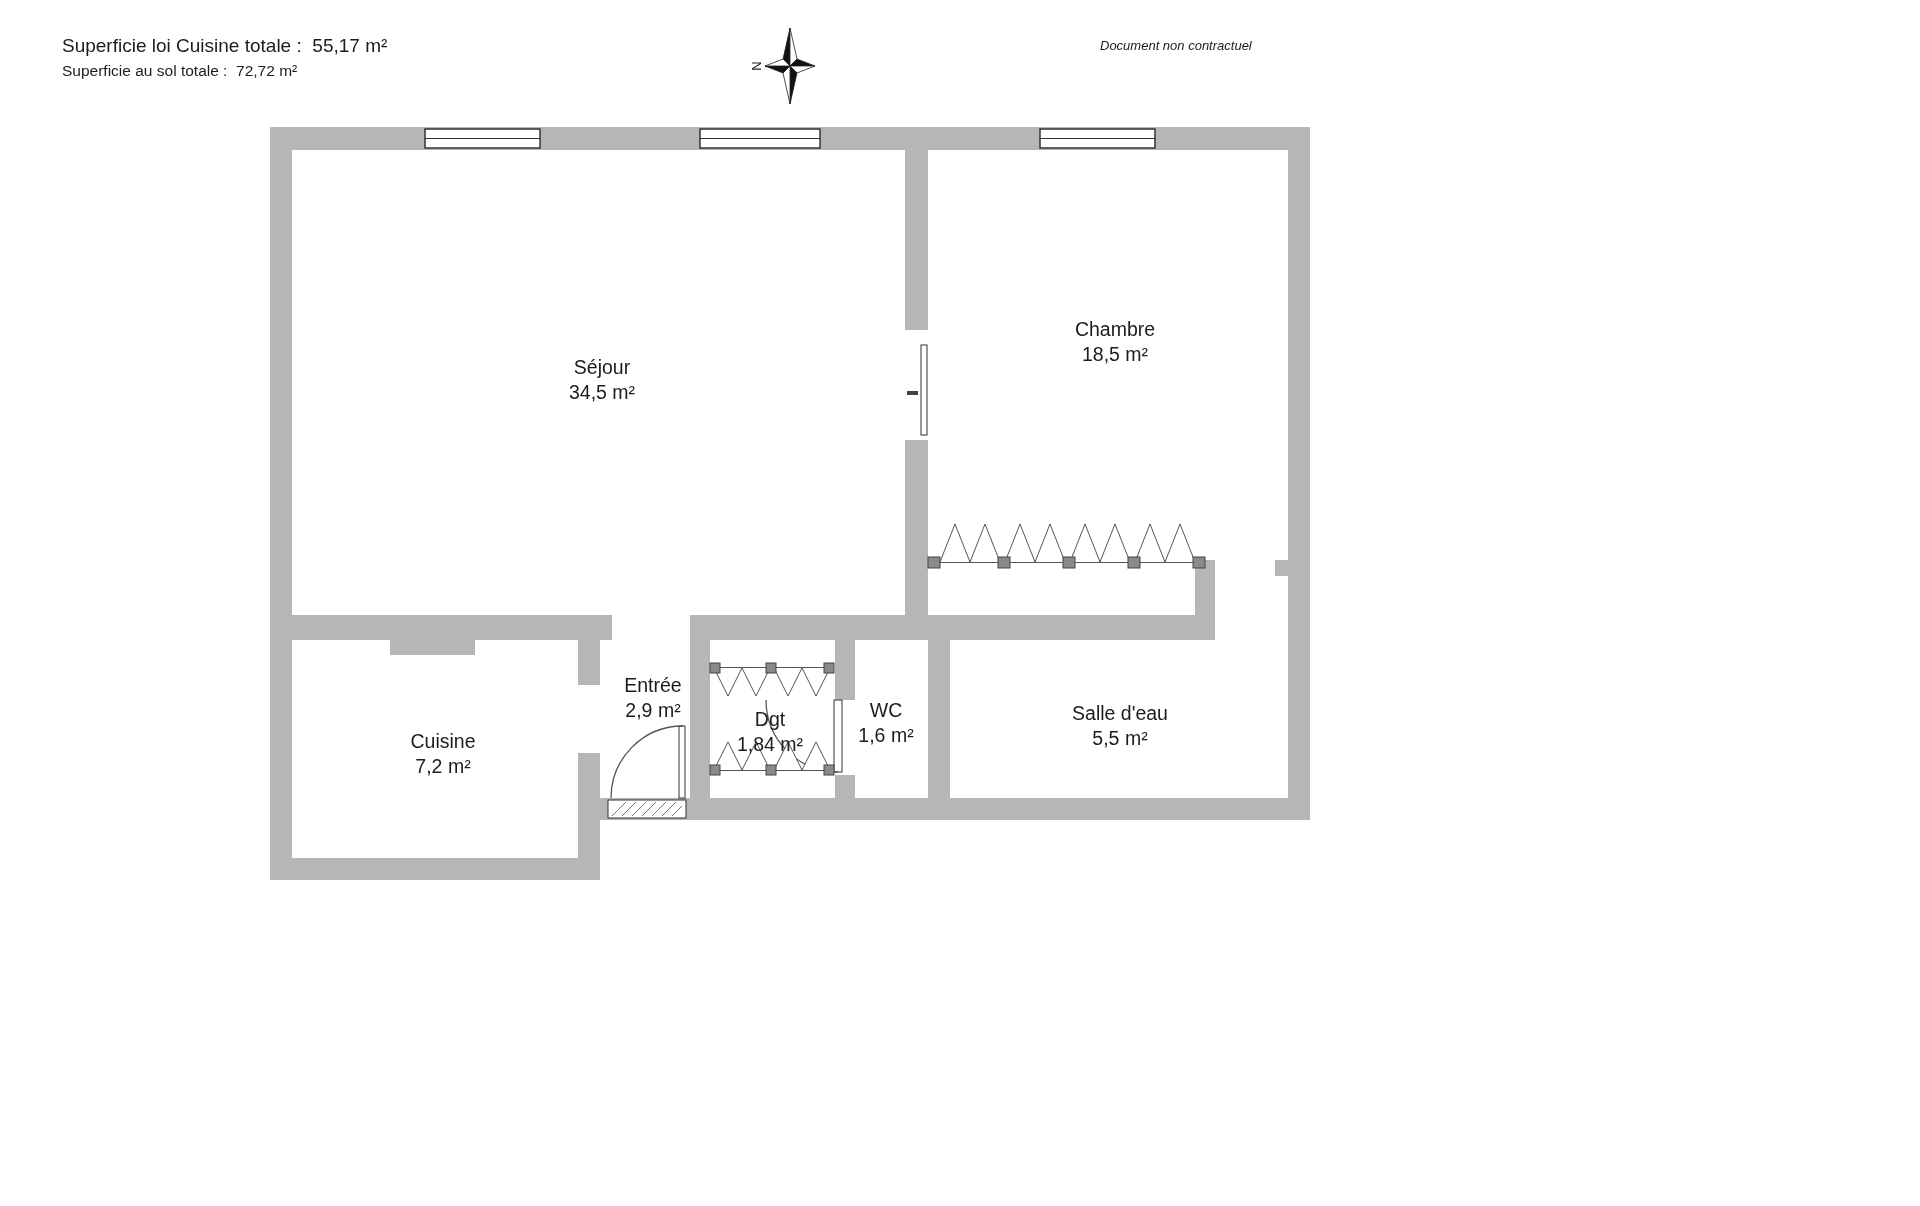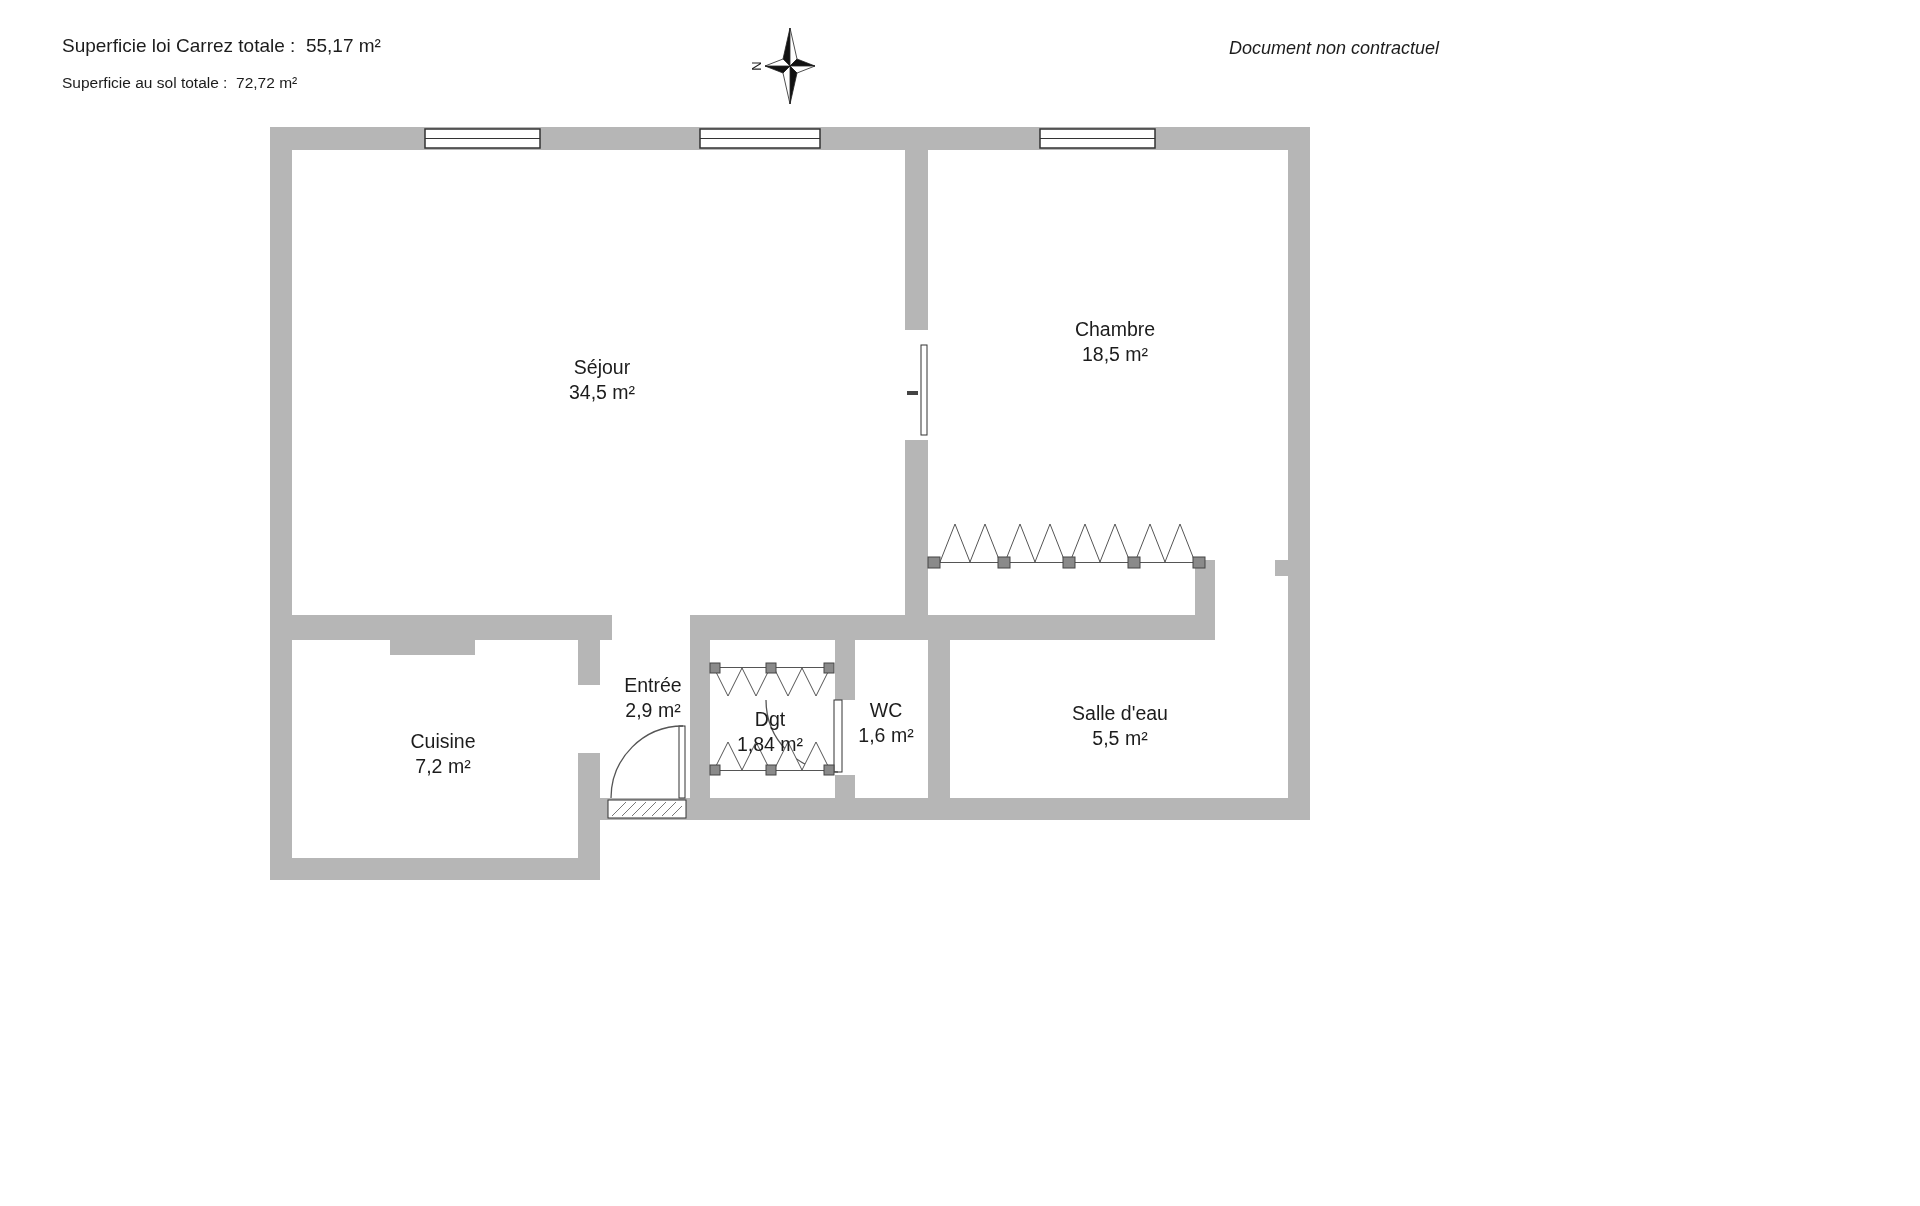--- a/index.html
+++ b/index.html
@@ -2,34 +2,34 @@
 <html><head>
 <meta charset="utf-8">
 <style>
   html,body{margin:0;padding:0;}
   body{
     width:1920px;height:1206px;background:#ffffff;position:relative;overflow:hidden;
     font-family:"Liberation Sans", sans-serif;color:#1c1c1c;
   }
   .header-left{position:absolute;left:62px;top:34px;line-height:1.25;}
   .carrez-line{font-size:19px;}
-  .sol-line{font-size:15.5px;margin-top:15px;}
-  .disclaimer{position:absolute;top:38px;left:1128px;width:412px;text-align:center;
-              font-style:italic;font-size:18px;}
+  .sol-line{font-size:15.5px;margin-top:3px;}
+  .disclaimer{position:absolute;top:38px;left:1100px;width:412px;text-align:left;
+              font-style:italic;font-size:13px;}
   svg.plan{position:absolute;left:0;top:0;}
   svg text{font-family:"Liberation Sans", sans-serif;fill:#1c1c1c;}
   .rl{font-size:19.5px;}
   .compass-n{font-size:13px;}
 </style>
 </head>
 <body>
 
 <div class="header-left">
   <div class="carrez-line">
-    <span>Superficie loi Carrez totale :</span>&nbsp;
+    <span>Superficie loi Cuisine totale :</span>&nbsp;
     <span>55,17 m²</span>
   </div>
   <div class="sol-line">
     <span>Superficie au sol totale :</span>&nbsp;
     <span>72,72 m²</span>
   </div>
 </div>
 
 <div class="disclaimer">Document non contractuel</div>
 

